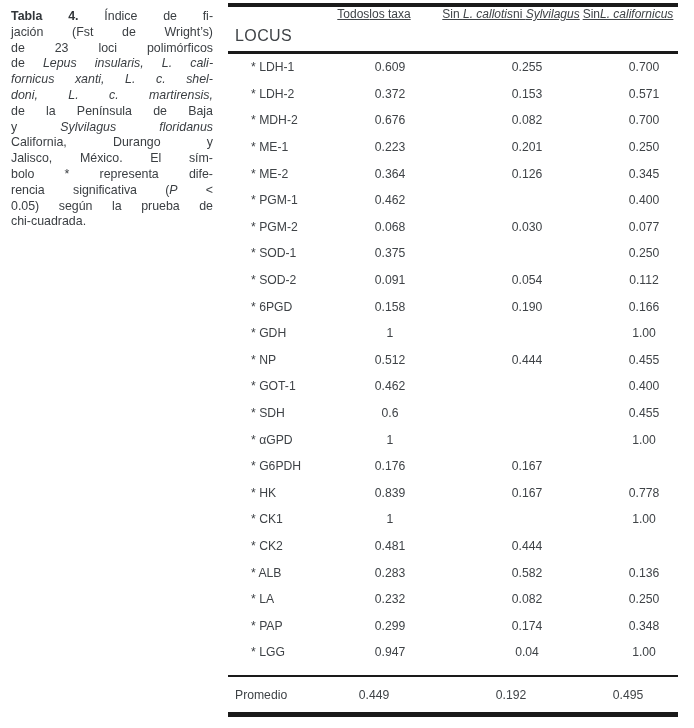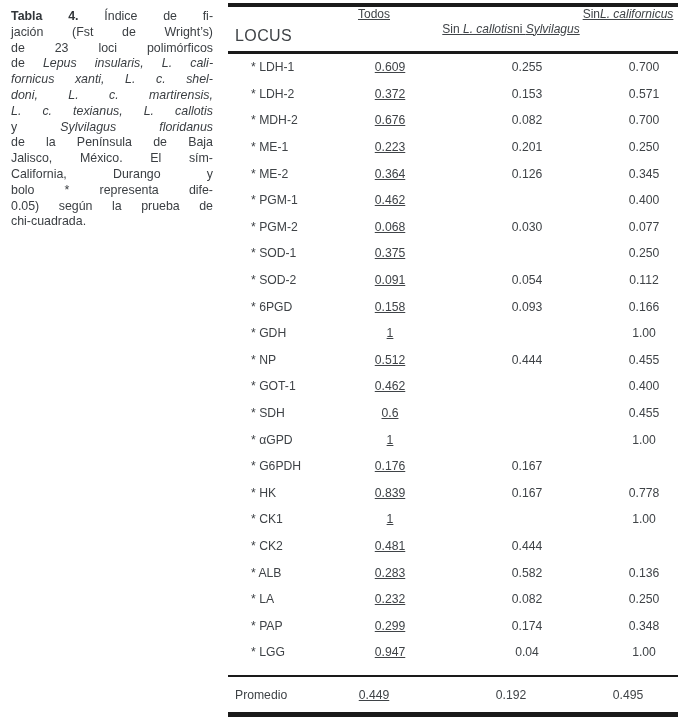--- a/index.html
+++ b/index.html
@@ -68,40 +68,40 @@
     width: 140px;
     display: flex;
     flex-direction: row;
     justify-content: center;
     text-align: center;
     font-size: 12px;
     line-height: 15px;
     text-decoration: underline;
   }
   .col-header.c0 { left: 76px; }
-  .col-header.c1 { left: 213px; align-items: center; }
+  .col-header.c1 { left: 213px; }
   .col-header.c2 { left: 330px; }
 
   .rows { position: absolute; top: 54px; left: 16px; width: 450px; }
   .trow { position: relative; height: 26.6px; }
   .locus-cell {
     position: absolute;
     left: 7px;
     top: 50%;
     transform: translateY(-50%);
     white-space: nowrap;
   }
   .val {
     position: absolute;
     top: 50%;
     transform: translateY(-50%);
     width: 100px;
     text-align: center;
   }
-  .val.v0 { left: 96px; text-decoration: underline; }
+  .val.v0 { left: 96px; }
   .val.v1 { left: 233px; }
   .val.v2 { left: 350px; }
 
   .footer-row {
     position: absolute;
     top: 681px;
     left: 0;
     width: 450px;
     height: 28px;
   }
@@ -111,38 +111,39 @@
 
 <div class="page">
 
   <div class="caption" id="caption">
       <div class="cap-line"><span class="b">Tabla 4.</span><span> Índice de fi-</span></div>
       <div class="cap-line"><span>jación (Fst de Wright’s)</span></div>
       <div class="cap-line"><span>de 23 loci polimórficos</span></div>
       <div class="cap-line"><span>de </span><span class="i">Lepus insularis, L. cali-</span></div>
       <div class="cap-line"><span class="i">fornicus xanti, L. c. shel-</span></div>
       <div class="cap-line"><span class="i">doni, L. c. martirensis,</span></div>
-      <div class="cap-line"><span class="i">L. c. texianus, L. callotis</span></div>
+      <div class="cap-line"><span>de la Península de Baja</span></div>
       <div class="cap-line"><span>y </span><span class="i">Sylvilagus floridanus</span></div>
-      <div class="cap-line"><span>de la Península de Baja</span></div>
+      <div class="cap-line"><span>California, Durango y</span></div>
       <div class="cap-line"><span>Jalisco, México. El sím-</span></div>
-      <div class="cap-line"><span>California, Durango y</span></div>
       <div class="cap-line"><span>bolo * representa dife-</span></div>
+      <div class="cap-line"><span>rencia significativa (</span><span class="i">P</span><span> &lt;</span></div>
       <div class="cap-line"><span>0.05) según la prueba de</span></div>
       <div class="cap-line last"><span>chi-cuadrada.</span></div>
     </div>
 
   <div class="dtable">
     <div class="rule rule-top"></div>
 
     <div class="locus-header">LOCUS</div>
 
     <div id="col-headers">
         <div class="col-header c0">
           <div><span>Todos</span></div>
+          <div><span>los taxa</span></div>
         </div>
         <div class="col-header c1">
           <div><span>Sin </span><span class="i">L. callotis</span></div>
           <div><span>ni </span><span class="i">Sylvilagus</span></div>
         </div>
         <div class="col-header c2">
           <div><span>Sin</span></div>
           <div><span class="i">L. californicus</span></div>
         </div>
       </div>
@@ -200,21 +201,21 @@
         </div>
         <div class="trow">
           <div class="locus-cell">* SOD-2</div>
           <div class="val v0">0.091</div>
           <div class="val v1">0.054</div>
           <div class="val v2">0.112</div>
         </div>
         <div class="trow">
           <div class="locus-cell">* 6PGD</div>
           <div class="val v0">0.158</div>
-          <div class="val v1">0.093</div>
+          <div class="val v1">0.190</div>
           <div class="val v2">0.166</div>
         </div>
         <div class="trow">
           <div class="locus-cell">* GDH</div>
           <div class="val v0">1</div>
           <div class="val v1"></div>
           <div class="val v2">1.00</div>
         </div>
         <div class="trow">
           <div class="locus-cell">* NP</div>

